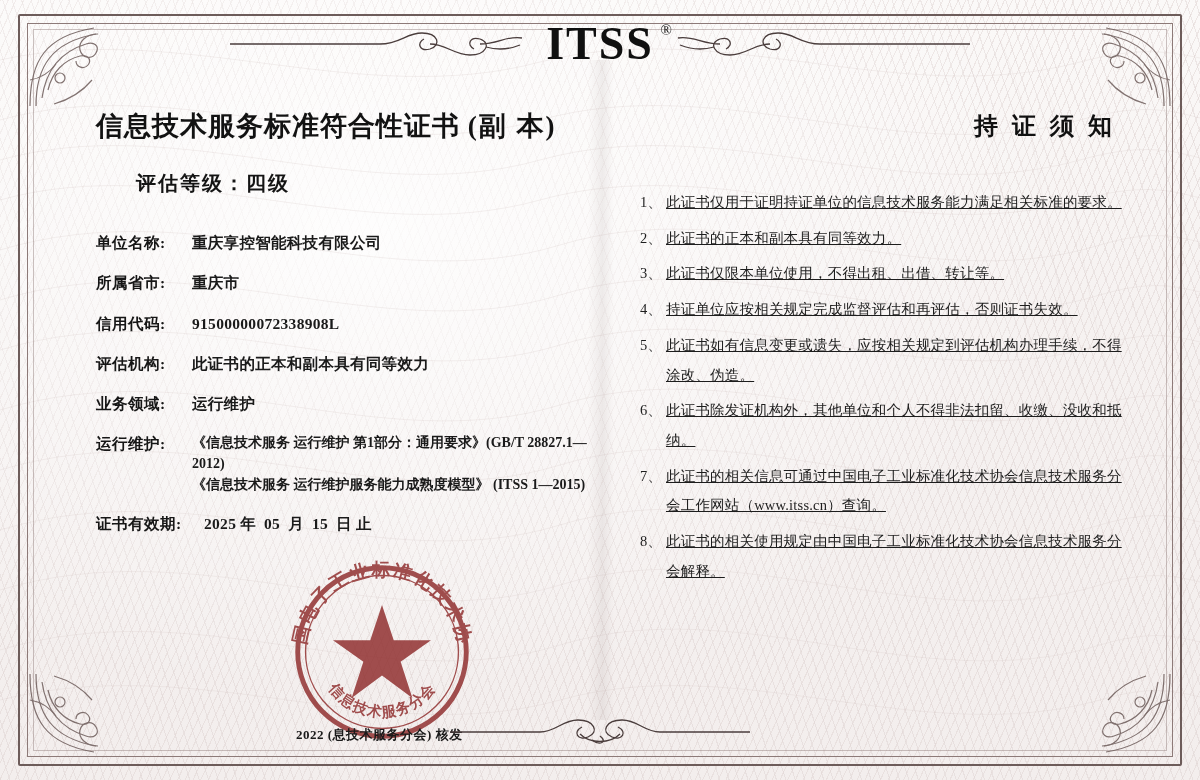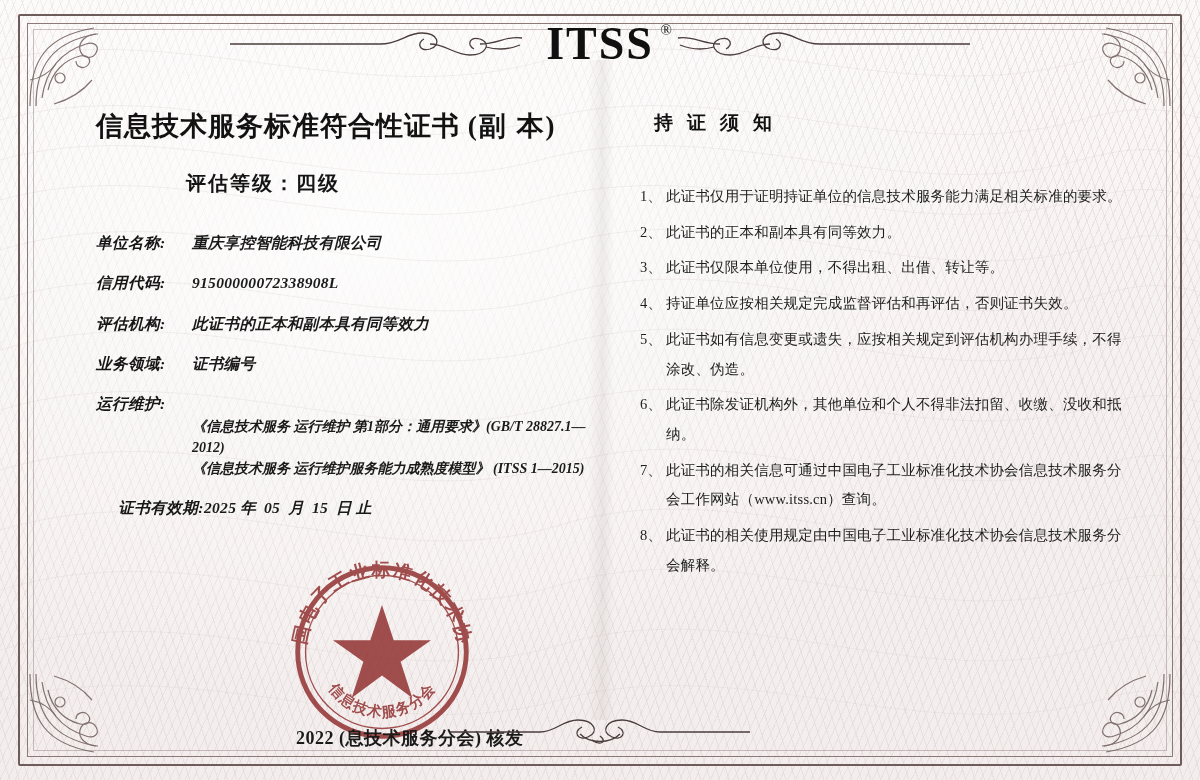--- a/index.html
+++ b/index.html
@@ -158,64 +158,62 @@
     letter-spacing: 1px;
     color: #121212;
     margin: 22px 0 16px 0;
     white-space: nowrap;
   }
   .doc-title .paren {
     font-weight: 700;
     letter-spacing: 2px;
   }
   .grade {
-    margin: 26px 0 0 90px;
+    margin: 26px 0 0 40px;
     font-size: 20px;
     font-weight: 700;
     letter-spacing: 2px;
     color: #141414;
   }
 
   .fields {
     margin-top: 34px;
   }
   .field {
     display: flex;
     align-items: flex-start;
     margin-bottom: 17px;
     font-size: 15.5px;
     line-height: 1.5;
-    font-style: italic;
   }
   .field-label {
     width: 96px;
     flex: 0 0 96px;
     font-weight: 700;
     color: #161616;
     letter-spacing: 0.5px;
   }
   .field-value {
     flex: 1;
     font-weight: 700;
     color: #1a1a1a;
     letter-spacing: 0.3px;
   }
   .field-value.blurred {
     filter: blur(0.35px);
     letter-spacing: 0px;
     font-size: 14px;
-    margin-top: 24px;
   }
   .field-value .line2 { display: block; }
   .validity .seg { margin: 0 4px; }
 
   
   .notice-title {
-    text-align: left;
-    font-size: 19px;
+    text-align: right;
+    font-size: 24px;
     font-weight: 700;
     letter-spacing: 14px;
     margin: 24px 0 0 0;
     padding-left: 14px;
     color: #111;
   }
   .notice-list {
     margin: 46px 0 0 0;
     padding: 0;
     list-style: none;
@@ -227,36 +225,37 @@
     color: #1d1d1d;
     margin-bottom: 6px;
     letter-spacing: 0.2px;
   }
   .notice-num {
     flex: 0 0 26px;
     font-weight: 400;
   }
   .notice-text {
     flex: 1;
+    text-decoration: underline;
   }
 
   
   .seal {
     position: absolute;
     left: 236px;
     top: 468px;
     width: 196px;
     height: 196px;
     pointer-events: none;
   }
   .issue-line {
     position: absolute;
     left: 248px;
     top: 640px;
-    font-size: 18px;
+    font-size: 13px;
     font-weight: 700;
     color: #1a1a1a;
     letter-spacing: 0.5px;
     white-space: nowrap;
   }
   .issue-line .org {
     filter: blur(0.4px);
   }
 </style>
 </head>
@@ -372,47 +371,51 @@
 
       <div class="grade">评估等级：四级</div>
 
       <div class="fields">
 
         <div class="field">
           <div class="field-label">单位名称:</div>
           <div class="field-value">重庆享控智能科技有限公司</div>
         </div>
 
+        <div class="field">
+          <div class="field-label">所属省市:</div>
+          <div class="field-value">重庆市</div>
+        </div>
 
         <div class="field">
           <div class="field-label">信用代码:</div>
           <div class="field-value">91500000072338908L</div>
         </div>
 
         <div class="field">
           <div class="field-label">评估机构:</div>
           <div class="field-value">此证书的正本和副本具有同等效力</div>
         </div>
 
         <div class="field">
           <div class="field-label">业务领域:</div>
-          <div class="field-value">证书编号</div>
+          <div class="field-value">运行维护</div>
         </div>
 
         <div class="field">
           <div class="field-label">运行维护:</div>
           <div class="field-value blurred">
             <span class="line2">《信息技术服务 运行维护 第1部分：通用要求》(GB/T 28827.1—2012)</span>
             <span class="line2">《信息技术服务 运行维护服务能力成熟度模型》 (ITSS 1—2015)</span>
           </div>
         </div>
 
 
         <div class="field validity">
-          <div class="field-label" style="flex:0 0 108px;width:108px;text-align:right;">证书有效期:</div>
+          <div class="field-label" style="flex:0 0 108px;width:108px;">证书有效期:</div>
           <div class="field-value">
             <span>2025</span><span class="seg">年</span><span class="seg">05</span><span class="seg">月</span><span class="seg">15</span><span class="seg">日 止</span>
           </div>
         </div>
 
       </div>
 
       <svg class="seal" viewBox="0 0 200 200">
         <defs>
           <path id="sealArcTop" d="M 22,100 A 78,78 0 0 1 178,100"></path>

